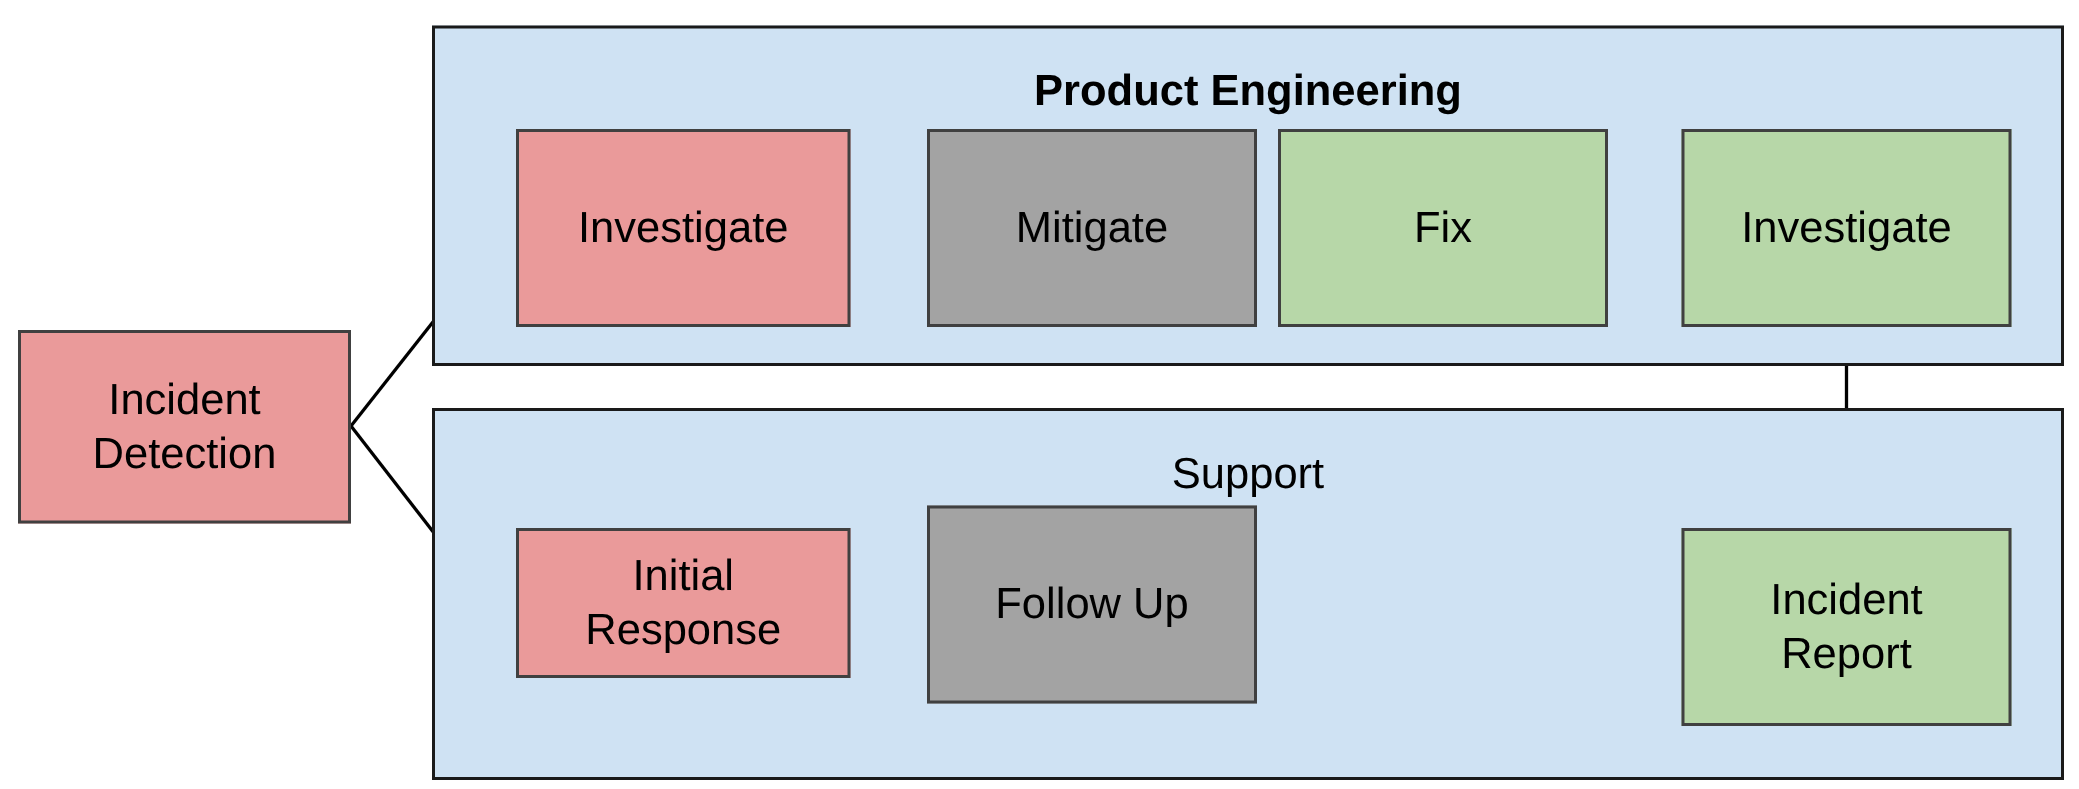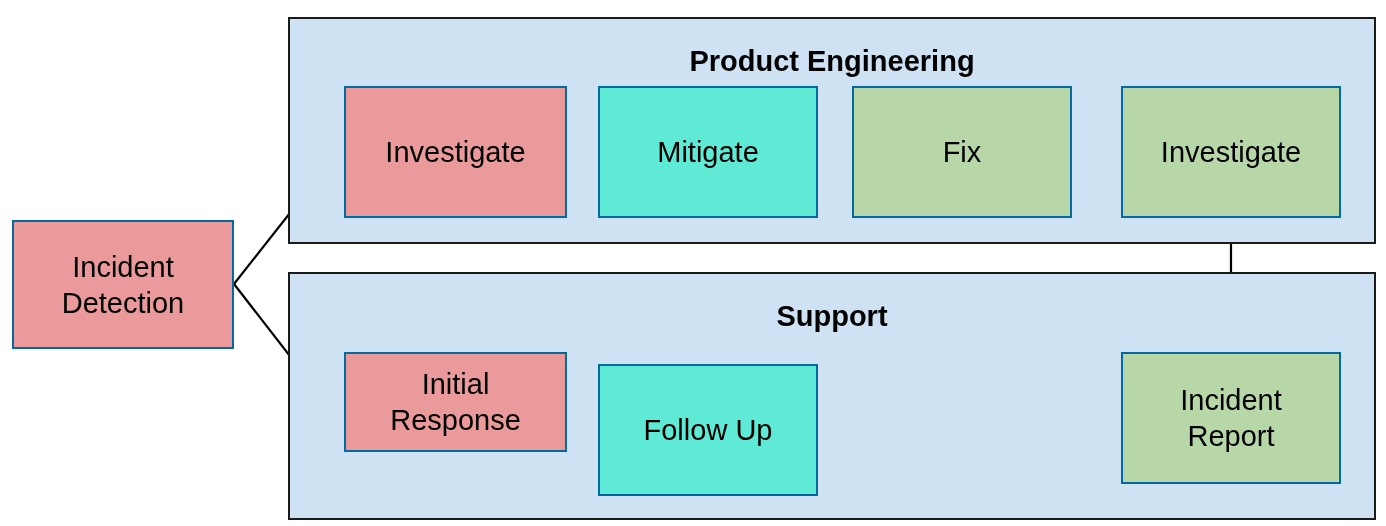--- a/index.html
+++ b/index.html
@@ -37,32 +37,32 @@
     right: 0;
     text-align: center;
     font-size: 29px;
     line-height: 34px;
     color: #000000;
     white-space: nowrap;
   }
   .node {
     position: absolute;
     box-sizing: border-box;
-    border: 2px solid #0369a1;
+    border: 2px solid #404040;
     display: flex;
     align-items: center;
     justify-content: center;
     text-align: center;
     font-size: 29px;
     line-height: 36px;
     color: #000000;
     white-space: pre-line;
   }
   .fill-red    { background: #ea9a9a; }
-  .fill-yellow { background: #5eead4; }
+  .fill-yellow { background: #a3a3a3; margin-left: 20px; }
   .fill-green  { background: #b7d7a8; }
 </style>
 </head>
 <body>
 
 <div id="canvas">
 
   <svg class="edges" viewBox="0 0 1386 526">
     <defs>
       <marker id="arrowhead" markerWidth="10" markerHeight="8" refX="9.4" refY="4" orient="auto" markerUnits="userSpaceOnUse">
@@ -99,29 +99,29 @@
 
   <div class="node fill-green" style="left:852px; top:86px; width:220px; height:132px;">
     <span>Fix</span>
   </div>
 
   <div class="node fill-green" style="left:1121px; top:86px; width:220px; height:132px;">
     <span>Investigate</span>
   </div>
 
   <div class="lane" style="left:288px; top:272px; width:1088px; height:248px;">
-    <div class="lane-title" style="top:25px;font-weight:bold;">Support</div>
+    <div class="lane-title" style="top:25px;">Support</div>
   </div>
 
   <div class="node fill-red" style="left:344px; top:352px; width:223px; height:100px;">
     <span>Initial
 Response</span>
   </div>
 
-  <div class="node fill-yellow" style="left:598px; top:364px; width:220px; height:132px;">
+  <div class="node fill-yellow" style="left:598px; top:337px; width:220px; height:132px;">
     <span>Follow Up</span>
   </div>
 
 
   <div class="node fill-green" style="left:1121px; top:352px; width:220px; height:132px;">
     <span>Incident
 Report</span>
   </div>
 
   <div class="node fill-red" style="left:12px; top:220px; width:222px; height:129px;">

